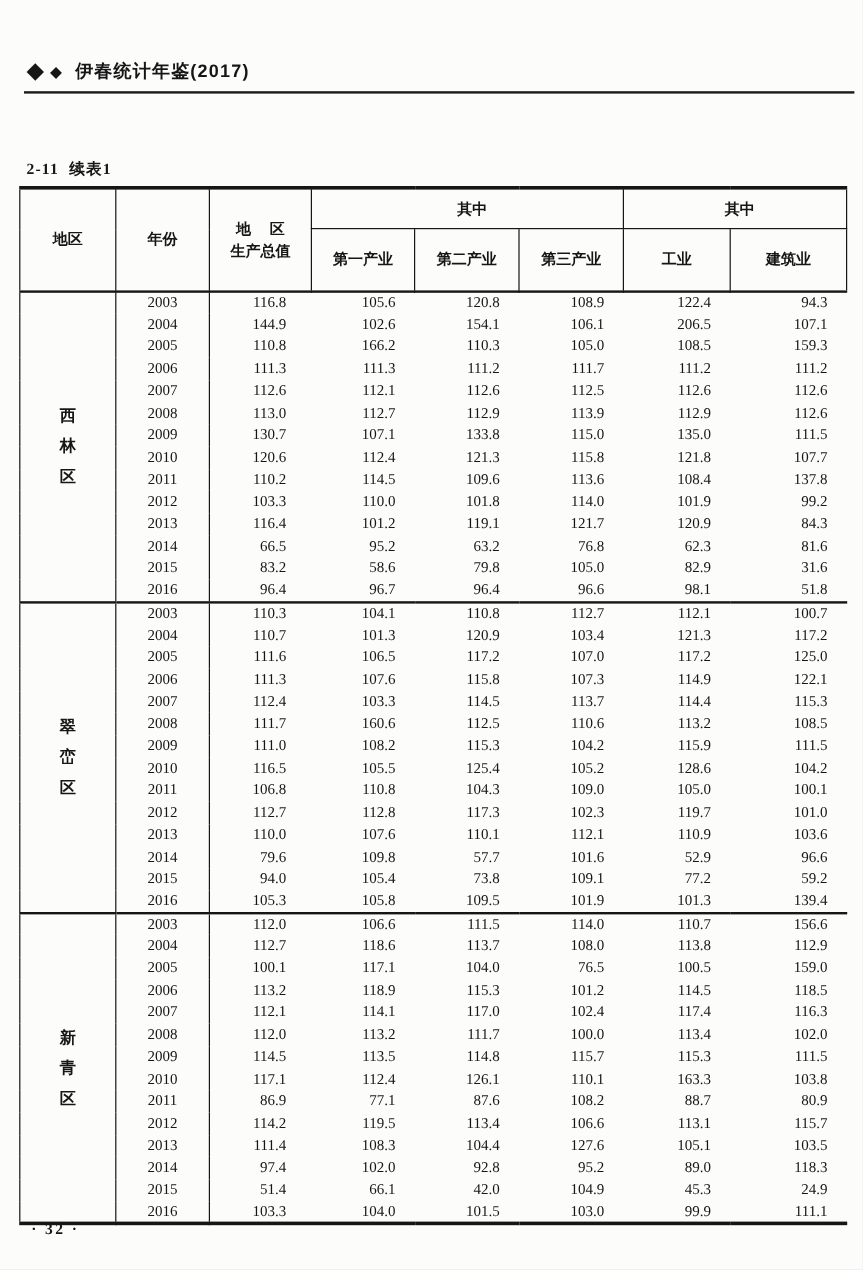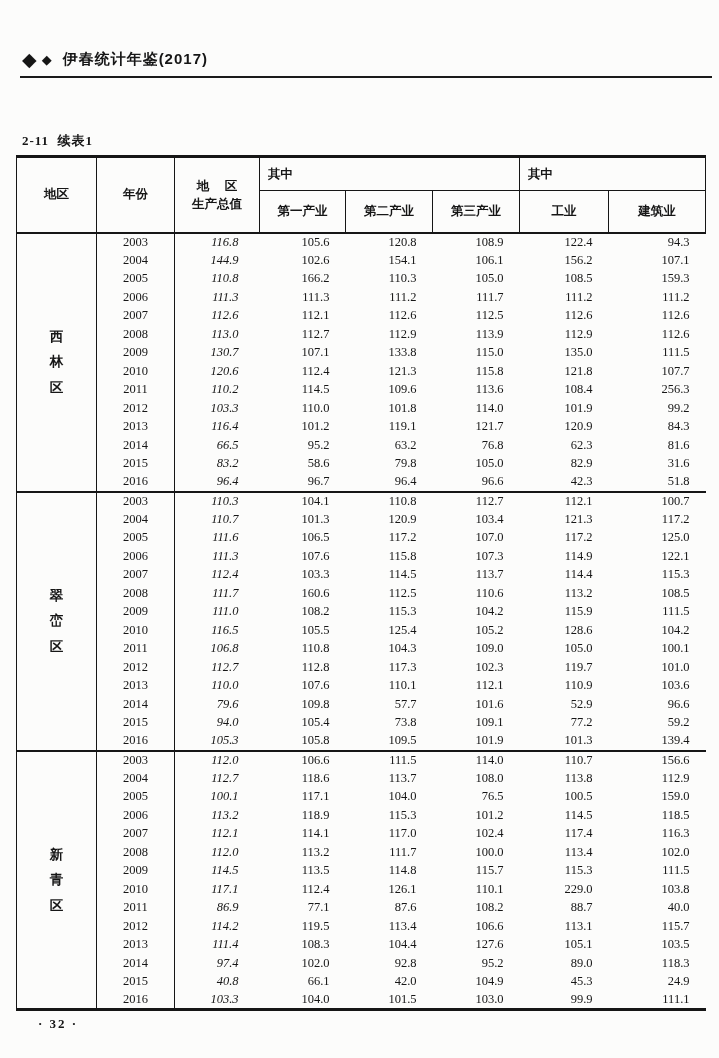--- a/index.html
+++ b/index.html
@@ -45,44 +45,44 @@
     border-left:1px solid #161616;
   }
   thead th {
     font-weight:bold;
     border:1px solid #161616;
     vertical-align:middle;
     text-align:center;
     font-size:12.5px;
   }
   thead tr.h1 th { height:34px; }
-  thead tr.h2 th { height:42px; }
+  thead tr.h2 th { height:52px; }
   thead { border-bottom:2px solid #161616; }
-  th.ofwhich { text-align:left; padding-left:8px; }
+  th.ofwhich { text-align:center; padding-left:8px; }
   th.gdp-head { line-height:1.45; }
   tbody td {
     height:18.5px;
     vertical-align:middle;
     padding:0;
     border:none;
   }
   td.year-cell  { text-align:center; border-left:1px solid #161616;margin-left:36px; }
   td.value-cell { text-align:right;  padding-right:16px; }
-  td.value-cell.v0 { border-left:1px solid #161616; padding-right:21px;font-style:italic; }
+  td.value-cell.v0 { border-left:1px solid #161616; padding-right:21px; }
   tr.block-start td { border-top:2px solid #161616; }
   td.region-cell { text-align:center; vertical-align:middle; }
   .region-vert {
     display:flex; flex-direction:column; align-items:center;
     justify-content:center; gap:12px;
     font-weight:bold; font-size:13.5px; line-height:1;
   }
   
   .page-number {
     position:absolute; left:26px; top:1016px;
-    font-size:13px; font-weight:bold; letter-spacing:2px;margin-left:12px;
+    font-size:13px; font-weight:bold; letter-spacing:2px;
   }
 </style>
 </head>
 <body>
 
 <div class="page">
 
   <div class="doc-header">
     <span class="diamond-lg">◆</span>
     <span class="diamond-sm">◆</span>
@@ -138,21 +138,21 @@
           <td class="value-cell v3">108.9</td>
           <td class="value-cell v4">122.4</td>
           <td class="value-cell v5">94.3</td>
         </tr>
         <tr>
           <td class="year-cell">2004</td>
           <td class="value-cell v0">144.9</td>
           <td class="value-cell v1">102.6</td>
           <td class="value-cell v2">154.1</td>
           <td class="value-cell v3">106.1</td>
-          <td class="value-cell v4">156.2</td>
+          <td class="value-cell v4">206.5</td>
           <td class="value-cell v5">107.1</td>
         </tr>
         <tr>
           <td class="year-cell">2005</td>
           <td class="value-cell v0">110.8</td>
           <td class="value-cell v1">166.2</td>
           <td class="value-cell v2">110.3</td>
           <td class="value-cell v3">105.0</td>
           <td class="value-cell v4">108.5</td>
           <td class="value-cell v5">159.3</td>
@@ -202,21 +202,21 @@
           <td class="value-cell v4">121.8</td>
           <td class="value-cell v5">107.7</td>
         </tr>
         <tr>
           <td class="year-cell">2011</td>
           <td class="value-cell v0">110.2</td>
           <td class="value-cell v1">114.5</td>
           <td class="value-cell v2">109.6</td>
           <td class="value-cell v3">113.6</td>
           <td class="value-cell v4">108.4</td>
-          <td class="value-cell v5">256.3</td>
+          <td class="value-cell v5">137.8</td>
         </tr>
         <tr>
           <td class="year-cell">2012</td>
           <td class="value-cell v0">103.3</td>
           <td class="value-cell v1">110.0</td>
           <td class="value-cell v2">101.8</td>
           <td class="value-cell v3">114.0</td>
           <td class="value-cell v4">101.9</td>
           <td class="value-cell v5">99.2</td>
         </tr>
@@ -246,21 +246,21 @@
           <td class="value-cell v3">105.0</td>
           <td class="value-cell v4">82.9</td>
           <td class="value-cell v5">31.6</td>
         </tr>
         <tr>
           <td class="year-cell">2016</td>
           <td class="value-cell v0">96.4</td>
           <td class="value-cell v1">96.7</td>
           <td class="value-cell v2">96.4</td>
           <td class="value-cell v3">96.6</td>
-          <td class="value-cell v4">42.3</td>
+          <td class="value-cell v4">98.1</td>
           <td class="value-cell v5">51.8</td>
         </tr>
         <tr class="block-start">
           <td rowspan="14" class="region-cell">
             <div class="region-vert">
               <span>翠</span>
               <span>峦</span>
               <span>区</span>
             </div>
           </td>
@@ -458,31 +458,31 @@
           <td class="value-cell v3">115.7</td>
           <td class="value-cell v4">115.3</td>
           <td class="value-cell v5">111.5</td>
         </tr>
         <tr>
           <td class="year-cell">2010</td>
           <td class="value-cell v0">117.1</td>
           <td class="value-cell v1">112.4</td>
           <td class="value-cell v2">126.1</td>
           <td class="value-cell v3">110.1</td>
-          <td class="value-cell v4">229.0</td>
+          <td class="value-cell v4">163.3</td>
           <td class="value-cell v5">103.8</td>
         </tr>
         <tr>
           <td class="year-cell">2011</td>
           <td class="value-cell v0">86.9</td>
           <td class="value-cell v1">77.1</td>
           <td class="value-cell v2">87.6</td>
           <td class="value-cell v3">108.2</td>
           <td class="value-cell v4">88.7</td>
-          <td class="value-cell v5">40.0</td>
+          <td class="value-cell v5">80.9</td>
         </tr>
         <tr>
           <td class="year-cell">2012</td>
           <td class="value-cell v0">114.2</td>
           <td class="value-cell v1">119.5</td>
           <td class="value-cell v2">113.4</td>
           <td class="value-cell v3">106.6</td>
           <td class="value-cell v4">113.1</td>
           <td class="value-cell v5">115.7</td>
         </tr>
@@ -499,21 +499,21 @@
           <td class="year-cell">2014</td>
           <td class="value-cell v0">97.4</td>
           <td class="value-cell v1">102.0</td>
           <td class="value-cell v2">92.8</td>
           <td class="value-cell v3">95.2</td>
           <td class="value-cell v4">89.0</td>
           <td class="value-cell v5">118.3</td>
         </tr>
         <tr>
           <td class="year-cell">2015</td>
-          <td class="value-cell v0">40.8</td>
+          <td class="value-cell v0">51.4</td>
           <td class="value-cell v1">66.1</td>
           <td class="value-cell v2">42.0</td>
           <td class="value-cell v3">104.9</td>
           <td class="value-cell v4">45.3</td>
           <td class="value-cell v5">24.9</td>
         </tr>
         <tr>
           <td class="year-cell">2016</td>
           <td class="value-cell v0">103.3</td>
           <td class="value-cell v1">104.0</td>

